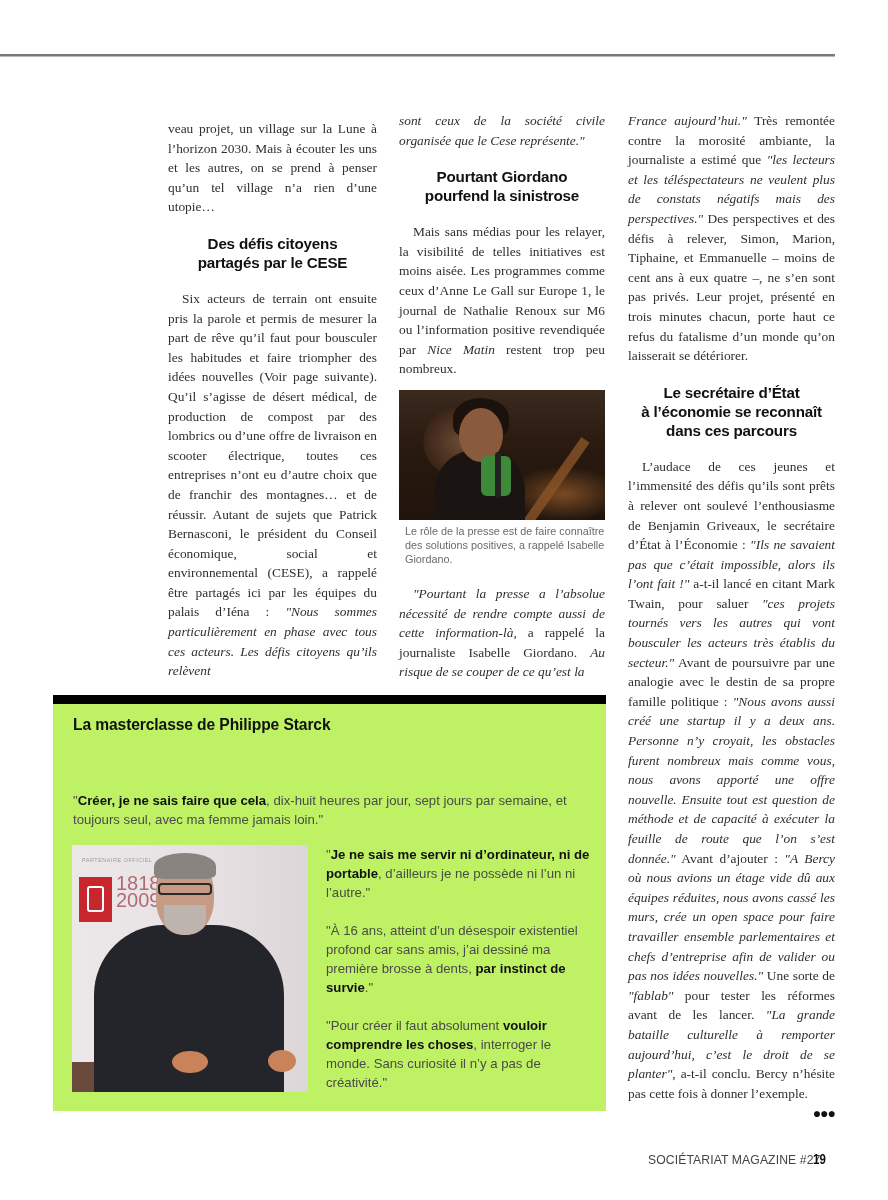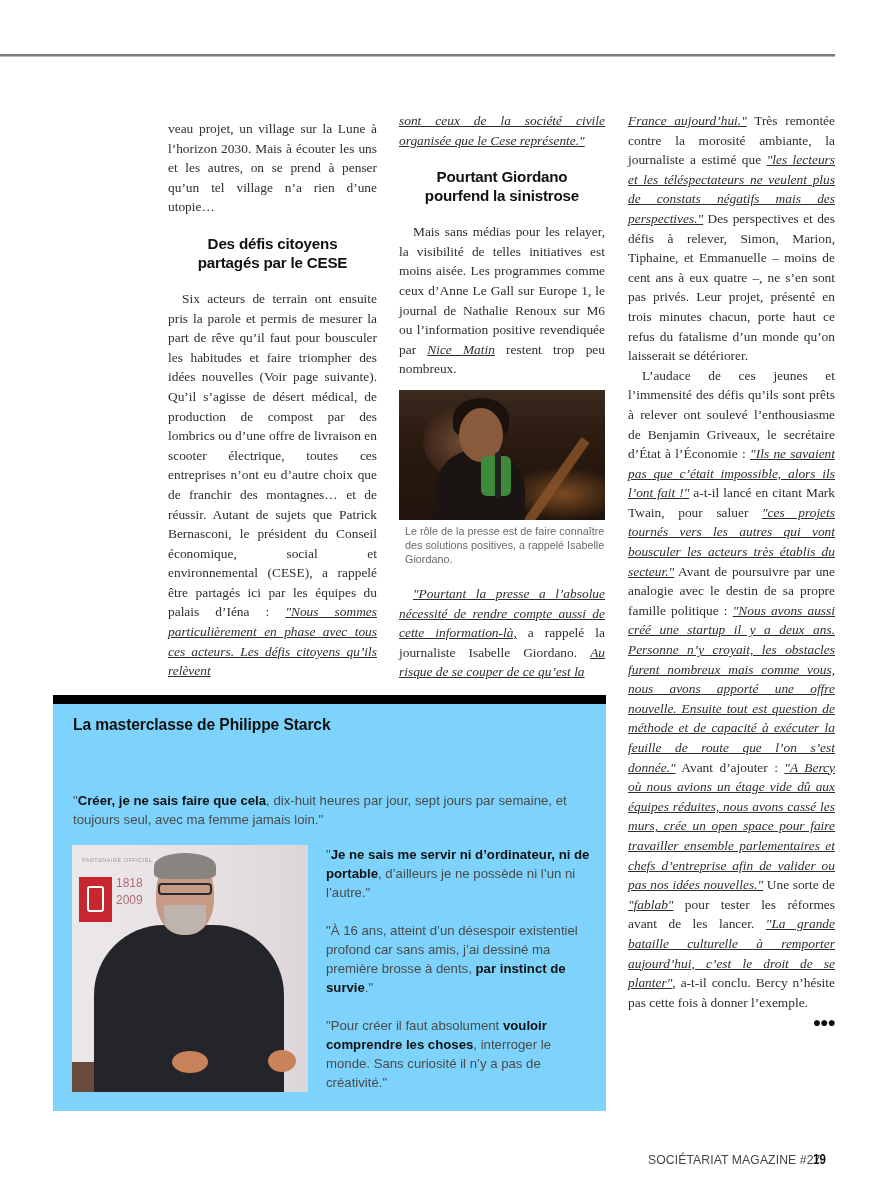--- a/index.html
+++ b/index.html
@@ -2,21 +2,21 @@
 <html><head>
 <meta charset="utf-8">
 <style>
   html, body { margin: 0; padding: 0; background: #ffffff; }
   body { width: 888px; height: 1200px; position: relative; overflow: hidden; color: #2b2b2b; }
   .top-rule { position: absolute; left: 0; top: 54px; width: 835px; height: 2px; background: #7a7a7a; border-bottom: 1px solid #b8b8b8; }
 
   .col { position: absolute; font-family: "Liberation Serif", "DejaVu Serif", serif; font-size: 13.4px; line-height: 19.6px; color: #2e2e2e; text-align: justify; hyphens: manual; }
   .col p { margin: 0; }
   .col p.indent { text-indent: 14px; }
-  .col em { font-style: italic; text-decoration: underline; }
+  .col em { font-style: italic; }
   .col1 { left: 168px; top: 111px; width: 209px; margin-top: 8px; }
   .col2 { left: 399px; top: 111px; width: 206px; }
   .col3 { left: 628px; top: 111px; width: 207px; }
 
   .subhead { font-family: "Liberation Sans", "DejaVu Sans", sans-serif; font-weight: bold; font-size: 15.2px; line-height: 19px; color: #111; text-align: center; margin: 17px 0 17px 0; letter-spacing: -0.2px; }
 
   .photo { position: relative; overflow: hidden; }
   .photo-giordano { width: 206px; height: 130px; margin-top: 11px;
     background: radial-gradient(ellipse 30% 45% at 30% 40%, #6b4a33 0%, #3a2418 60%, transparent 61%),
                 radial-gradient(ellipse 40% 30% at 80% 80%, #7a4a22 0%, transparent 70%),
@@ -24,32 +24,32 @@
   .photo-giordano .body { position: absolute; left: 36px; top: 60px; width: 90px; height: 80px; background: #1a1512; border-radius: 40px 40px 0 0; }
   .photo-giordano .face { position: absolute; left: 60px; top: 18px; width: 44px; height: 54px; background: #8a5a3c; border-radius: 50%; }
   .photo-giordano .hair { position: absolute; left: 54px; top: 8px; width: 56px; height: 40px; background: #1c120d; border-radius: 50% 50% 30% 30%; }
   .photo-giordano .scarf { position: absolute; left: 82px; top: 66px; width: 30px; height: 40px; background: #3f8a3a; border-radius: 6px; }
   .photo-giordano .mic { position: absolute; left: 96px; top: 62px; width: 6px; height: 46px; background: #222; border-radius: 3px; }
   .photo-giordano .rail { position: absolute; left: 150px; top: 40px; width: 10px; height: 110px; background: #8a5428; transform: rotate(35deg); opacity: 0.8; }
 
   .caption { font-family: "Liberation Sans", "DejaVu Sans", sans-serif; font-size: 10.8px; line-height: 14px; color: #6a6a6a; margin: 4px 0 18px 6px; text-align: left; }
 
   .box-bar { position: absolute; left: 53px; top: 695px; width: 553px; height: 9px; background: #000; }
-  .box { position: absolute; left: 53px; top: 704px; width: 553px; height: 407px; background: #7dd3fc; }
+  .box { position: absolute; left: 53px; top: 704px; width: 553px; height: 407px; background: #bef264; }
   .box-title { position: absolute; left: 20px; top: 12px; font-family: "Liberation Sans", "DejaVu Sans", sans-serif; font-weight: bold; font-size: 15.6px; color: #111; letter-spacing: -0.1px; }
   .box-text { font-family: "Liberation Sans", "DejaVu Sans", sans-serif; font-size: 13.2px; line-height: 19px; color: #4a4a4a; }
   .box-text b { color: #111; }
   .box-intro { position: absolute; left: 20px; top: 44px; width: 500px; }
   .box-q1 { position: absolute; left: 20px; top: 87px; width: 510px; }
   .photo-starck { position: absolute; left: 19px; top: 141px; width: 236px; height: 247px;
     background: linear-gradient(90deg, #ece8ea 0%, #e6e0e2 60%, #dcd6d8 100%); }
   .photo-starck .label { position: absolute; left: 10px; top: 12px; font-family: "Liberation Sans", "DejaVu Sans", sans-serif; font-size: 5.5px; color: #9a9a9a; letter-spacing: 0.5px; }
   .photo-starck .logo { position: absolute; left: 7px; top: 32px; width: 33px; height: 45px; background: #c8262e; }
   .photo-starck .logo::after { content: ""; position: absolute; left: 8px; top: 9px; width: 17px; height: 26px; border: 2px solid #fff; border-radius: 3px; box-sizing: border-box; }
-  .photo-starck .years { position: absolute; left: 44px; top: 30px; font-family: "Liberation Sans", "DejaVu Sans", sans-serif; font-size: 12px; line-height: 17px; color: #b46a72; }
+  .photo-starck .years { position: absolute; left: 44px; top: 30px; font-family: "Liberation Sans", "DejaVu Sans", sans-serif; font-size: 20px; line-height: 17px; color: #b46a72; }
   .photo-starck .floor { position: absolute; left: 0; bottom: 0; width: 70px; height: 30px; background: #6a4a3a; }
   .photo-starck .coat { position: absolute; left: 22px; top: 80px; width: 190px; height: 180px; background: #24252b; border-radius: 70px 70px 10px 10px; }
   .photo-starck .head { position: absolute; left: 84px; top: 12px; width: 58px; height: 78px; background: #c79a86; border-radius: 45%; }
   .photo-starck .hairs { position: absolute; left: 82px; top: 8px; width: 62px; height: 26px; background: #8a8480; border-radius: 50% 50% 20% 20%; }
   .photo-starck .beard { position: absolute; left: 92px; top: 60px; width: 42px; height: 30px; background: #bdb4ae; border-radius: 0 0 50% 50%; }
   .photo-starck .glasses { position: absolute; left: 86px; top: 38px; width: 54px; height: 12px; border: 2px solid #2a2a2a; border-radius: 4px; box-sizing: border-box; }
   .photo-starck .hand1 { position: absolute; left: 100px; top: 206px; width: 36px; height: 22px; background: #c9835a; border-radius: 50%; }
   .photo-starck .hand2 { position: absolute; left: 196px; top: 205px; width: 28px; height: 22px; background: #c9835a; border-radius: 50%; }
   .box-quotes { position: absolute; left: 273px; top: 141px; width: 265px; }
   .box-quotes p { margin: 0 0 19px 0; }
@@ -87,20 +87,25 @@
     <div class="face"></div>
     <div class="scarf"></div>
     <div class="mic"></div>
   </div>
   <div class="caption">Le rôle de la presse est de faire connaître des solutions positives, a rappelé Isabelle Giordano.</div>
   <p class="indent"><em>"Pourtant la presse a l’absolue nécessité de rendre compte aussi de cette information-là,</em><span> a rappelé la journaliste Isabelle Giordano. </span><em>Au risque de se couper de ce qu’est la</em></p>
 </div>
 
 <div class="col col3">
   <p><em>France aujourd’hui."</em><span> Très remontée contre la morosité ambiante, la journaliste a estimé que </span><em>"les lecteurs et les téléspectateurs ne veulent plus de constats négatifs mais des perspectives."</em><span> Des perspectives et des défis à relever, Simon, Marion, Tiphaine, et Emmanuelle – moins de cent ans à eux quatre –, ne s’en sont pas privés. Leur projet, présenté en trois minutes chacun, porte haut ce refus du fatalisme d’un monde qu’on laisserait se détériorer.</span></p>
+  <div class="subhead">
+    <span>Le secrétaire d’État</span><br>
+    <span>à l’économie se reconnaît</span><br>
+    <span>dans ces parcours</span>
+  </div>
   <p class="indent"><span>L’audace de ces jeunes et l’immensité des défis qu’ils sont prêts à relever ont soulevé l’enthousiasme de Benjamin Griveaux, le secrétaire d’État à l’Économie : </span><em>"Ils ne savaient pas que c’était impossible, alors ils l’ont fait !"</em><span> a-t-il lancé en citant Mark Twain, pour saluer </span><em>"ces projets tournés vers les autres qui vont bousculer les acteurs très établis du secteur."</em><span> Avant de poursuivre par une analogie avec le destin de sa propre famille politique : </span><em>"Nous avons aussi créé une startup il y a deux ans. Personne n’y croyait, les obstacles furent nombreux mais comme vous, nous avons apporté une offre nouvelle. Ensuite tout est question de méthode et de capacité à exécuter la feuille de route que l’on s’est donnée."</em><span> Avant d’ajouter : </span><em>"A Bercy où nous avions un étage vide dû aux équipes réduites, nous avons cassé les murs, crée un open space pour faire travailler ensemble parlementaires et chefs d’entreprise afin de valider ou pas nos idées nouvelles."</em><span> Une sorte de </span><em>"fablab"</em><span> pour tester les réformes avant de les lancer. </span><em>"La grande bataille culturelle à remporter aujourd’hui, c’est le droit de se planter"</em><span>, a-t-il conclu. Bercy n’hésite pas cette fois à donner l’exemple.</span><span class="end-dots">●●●</span></p>
 </div>
 
 <div class="box-bar"></div>
 <div class="box">
   <div class="box-title">La masterclasse de Philippe Starck</div>
   <div class="box-text box-q1"><span>"</span><b>Créer, je ne sais faire que cela</b><span>, dix-huit heures par jour, sept jours par semaine, et toujours seul, avec ma femme jamais loin."</span></div>
   <div class="photo photo-starck">
     <div class="label">PARTENAIRE OFFICIEL</div>
     <div class="logo"></div>

